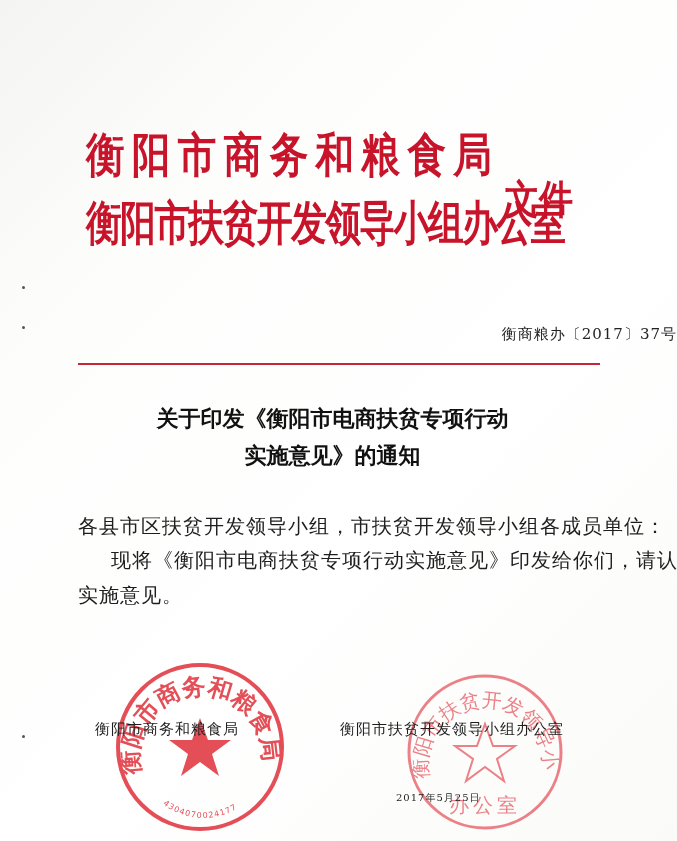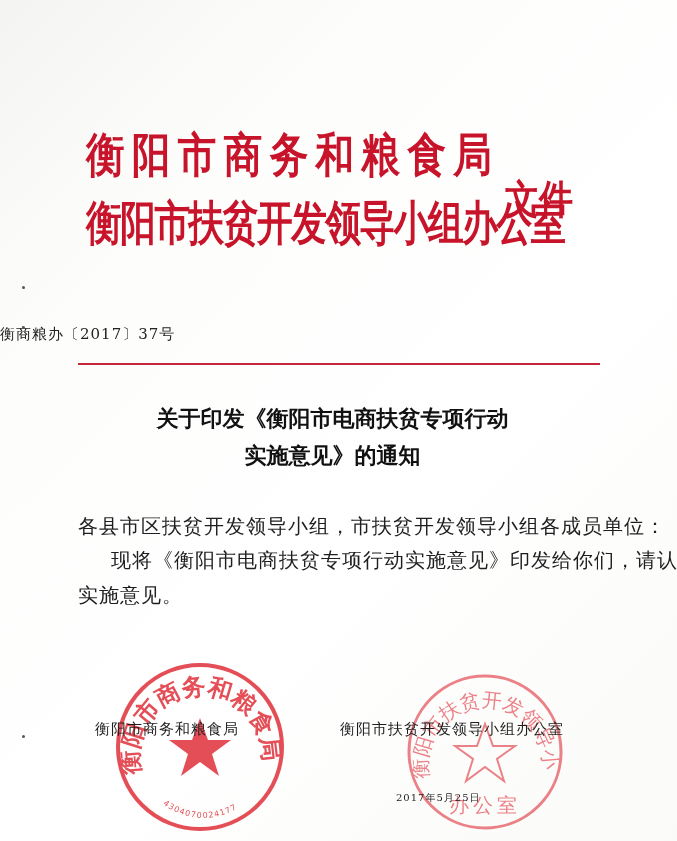--- a/index.html
+++ b/index.html
@@ -12,21 +12,21 @@
   .page { position: absolute; left: 0; top: 0; width: 677px; height: 841px;
     background: linear-gradient(135deg, #f4f4f2 0%, #fdfdfc 25%, #ffffff 60%, #fafaf8 100%); }
   .header-line {
     position: absolute; color: #c8142a; white-space: nowrap;
     font-family: "DejaVu Serif", "Liberation Serif", serif; font-weight: bold;
   }
   .h1 { left: 86px; top: 124px; font-size: 47px; letter-spacing: 9px; transform: scaleX(0.82); transform-origin: left top; }
   .h2 { left: 86px; top: 192px; font-size: 47px; letter-spacing: -2px; transform: scaleX(0.76); transform-origin: left top; }
   .h-suffix { position: absolute; left: 505px; top: 172px; font-size: 40px; color: #c8142a; font-weight: bold;
     font-family: "DejaVu Serif", serif; transform: scaleX(0.85); transform-origin: left top; white-space: nowrap; }
-  .doc-number { position: absolute; left: 0; width: 677px; top: 325px; text-align: left;
+  .doc-number { position: absolute; left: 0; width: 677px; top: 325px; text-align: right;
     font-size: 15px; color: #222; letter-spacing: 1px; font-family: "DejaVu Serif", serif; }
   .red-rule { position: absolute; left: 78px; top: 363px; width: 522px; height: 2px; background: #c2283a; }
   .title { position: absolute; left: 0; width: 677px; text-align: center; font-size: 22px; font-weight: bold;
     color: #111; font-family: "DejaVu Serif", serif; white-space: nowrap; }
   .t1 { top: 404px; left: -6px; }
   .t2 { top: 441px; left: -6px; }
   .body-text { position: absolute; font-size: 20px; color: #1e1e1e; white-space: nowrap;
     font-family: "DejaVu Serif", serif; letter-spacing: 1px; }
   .p1 { left: 78px; top: 513px; }
   .p2 { left: 111px; top: 547px; }

